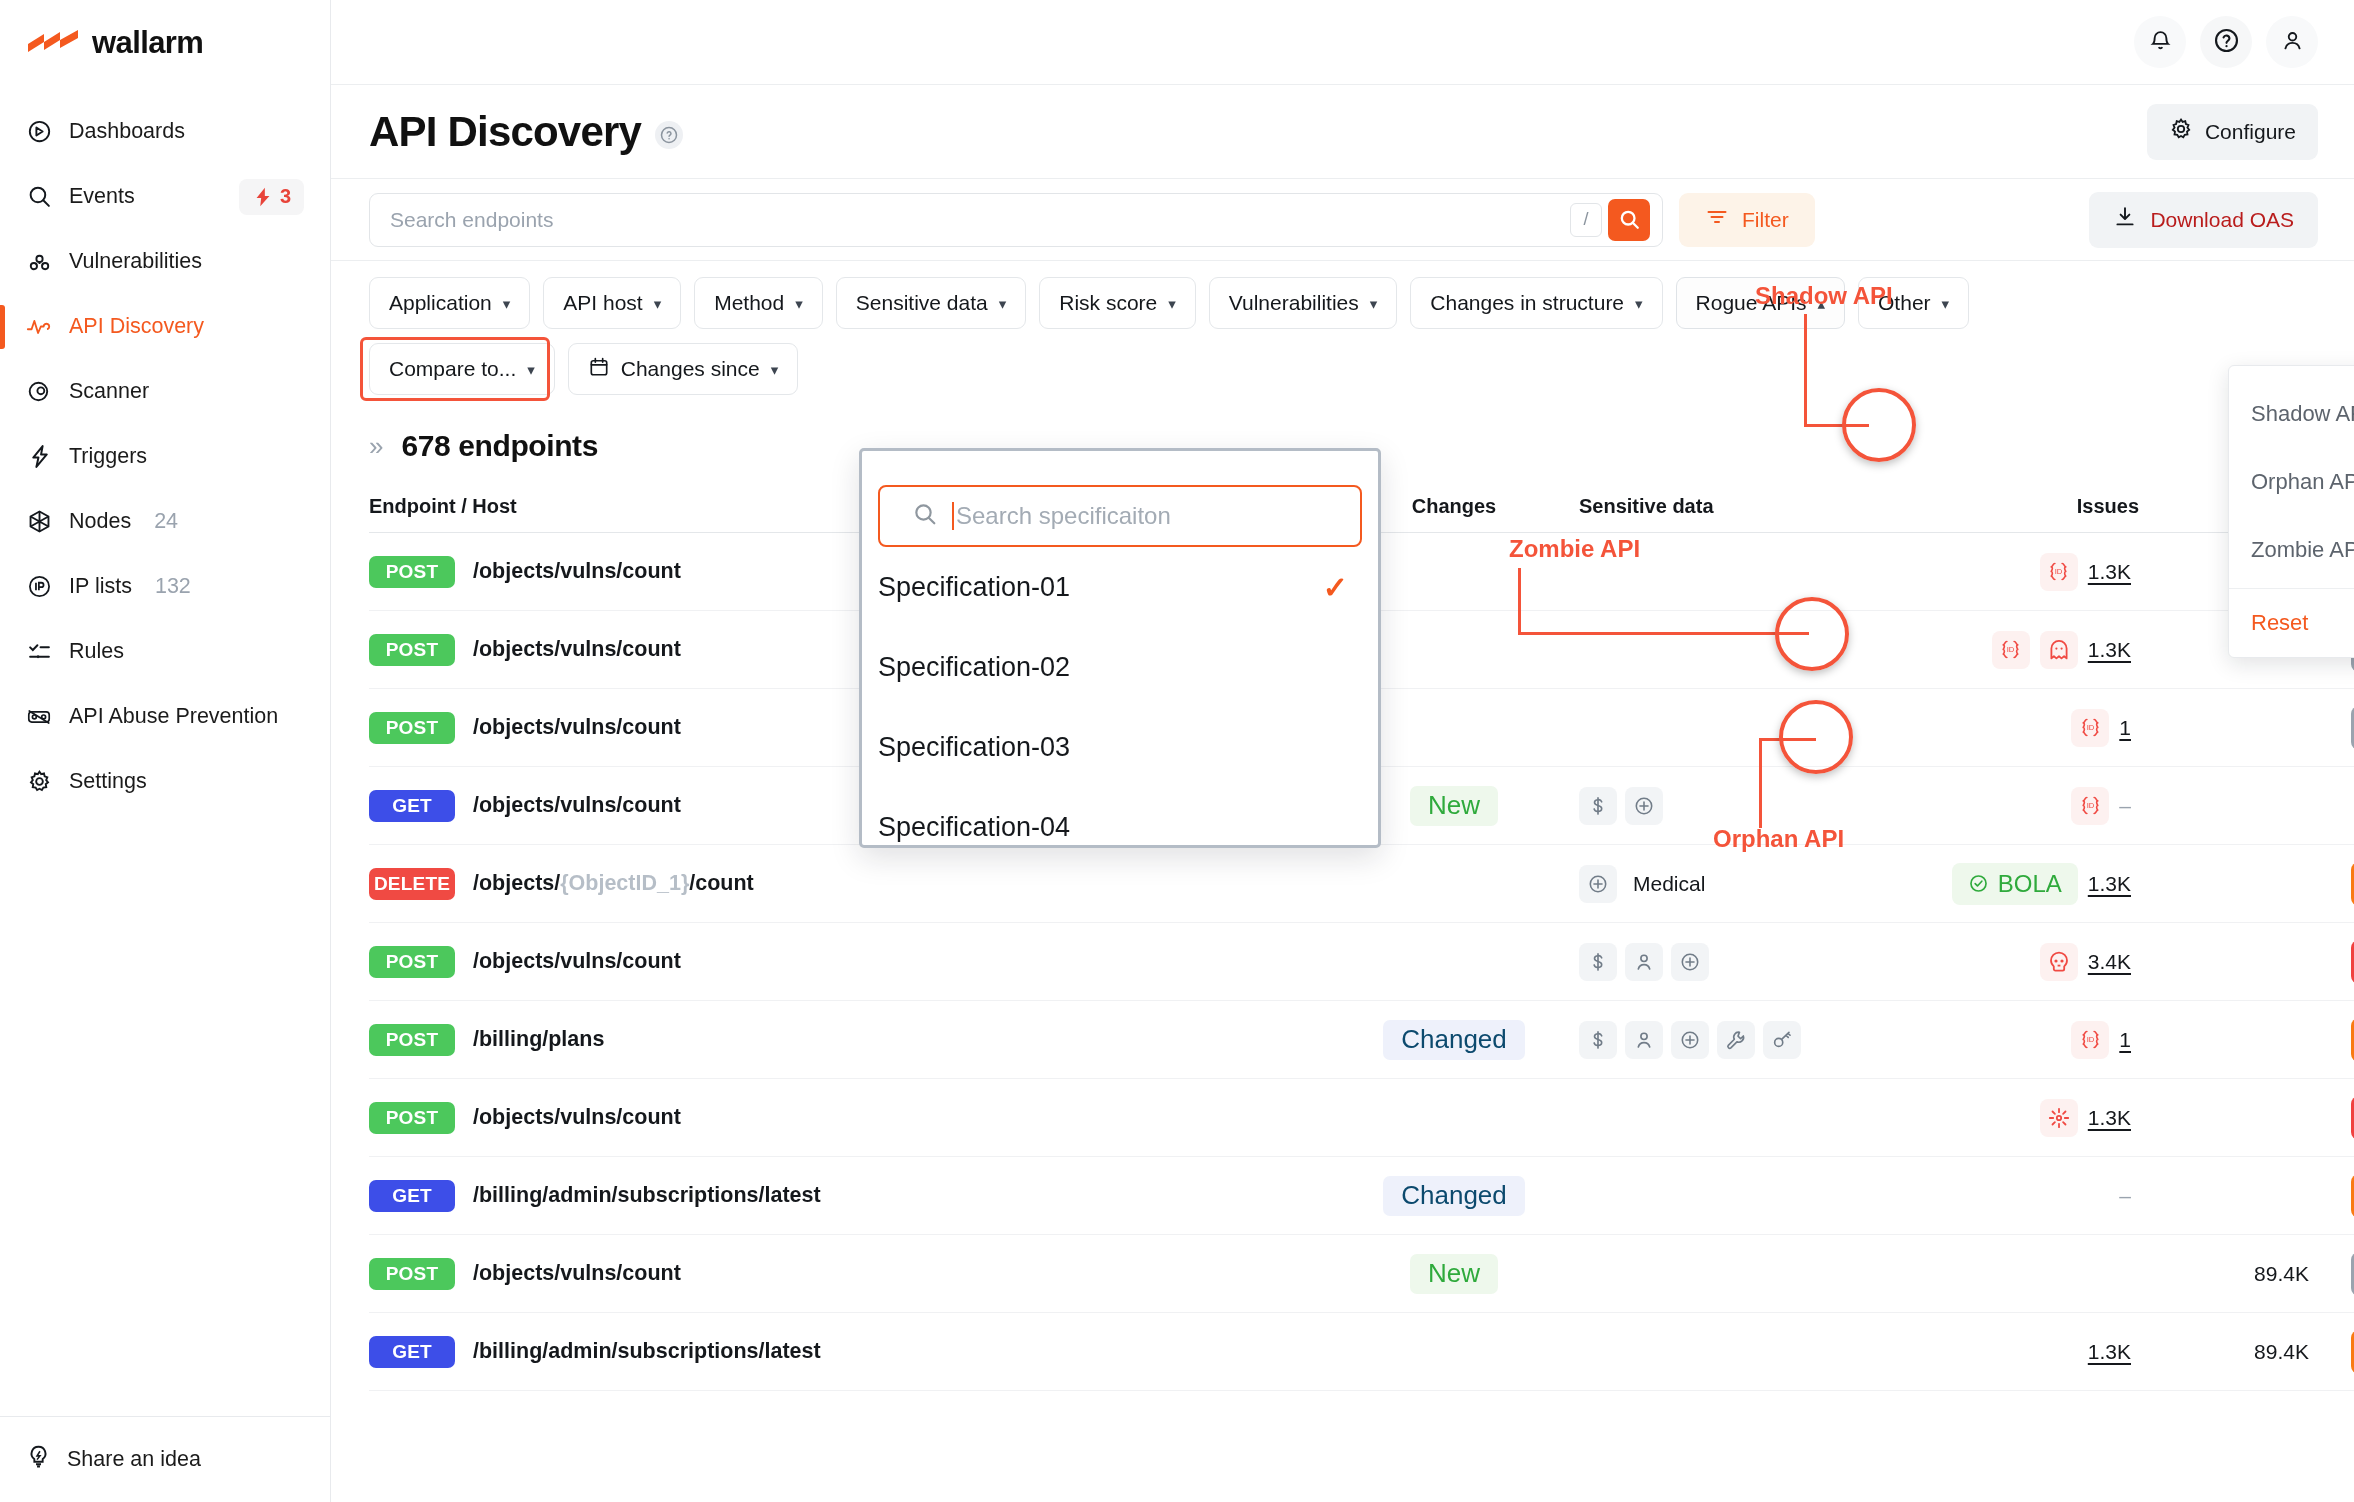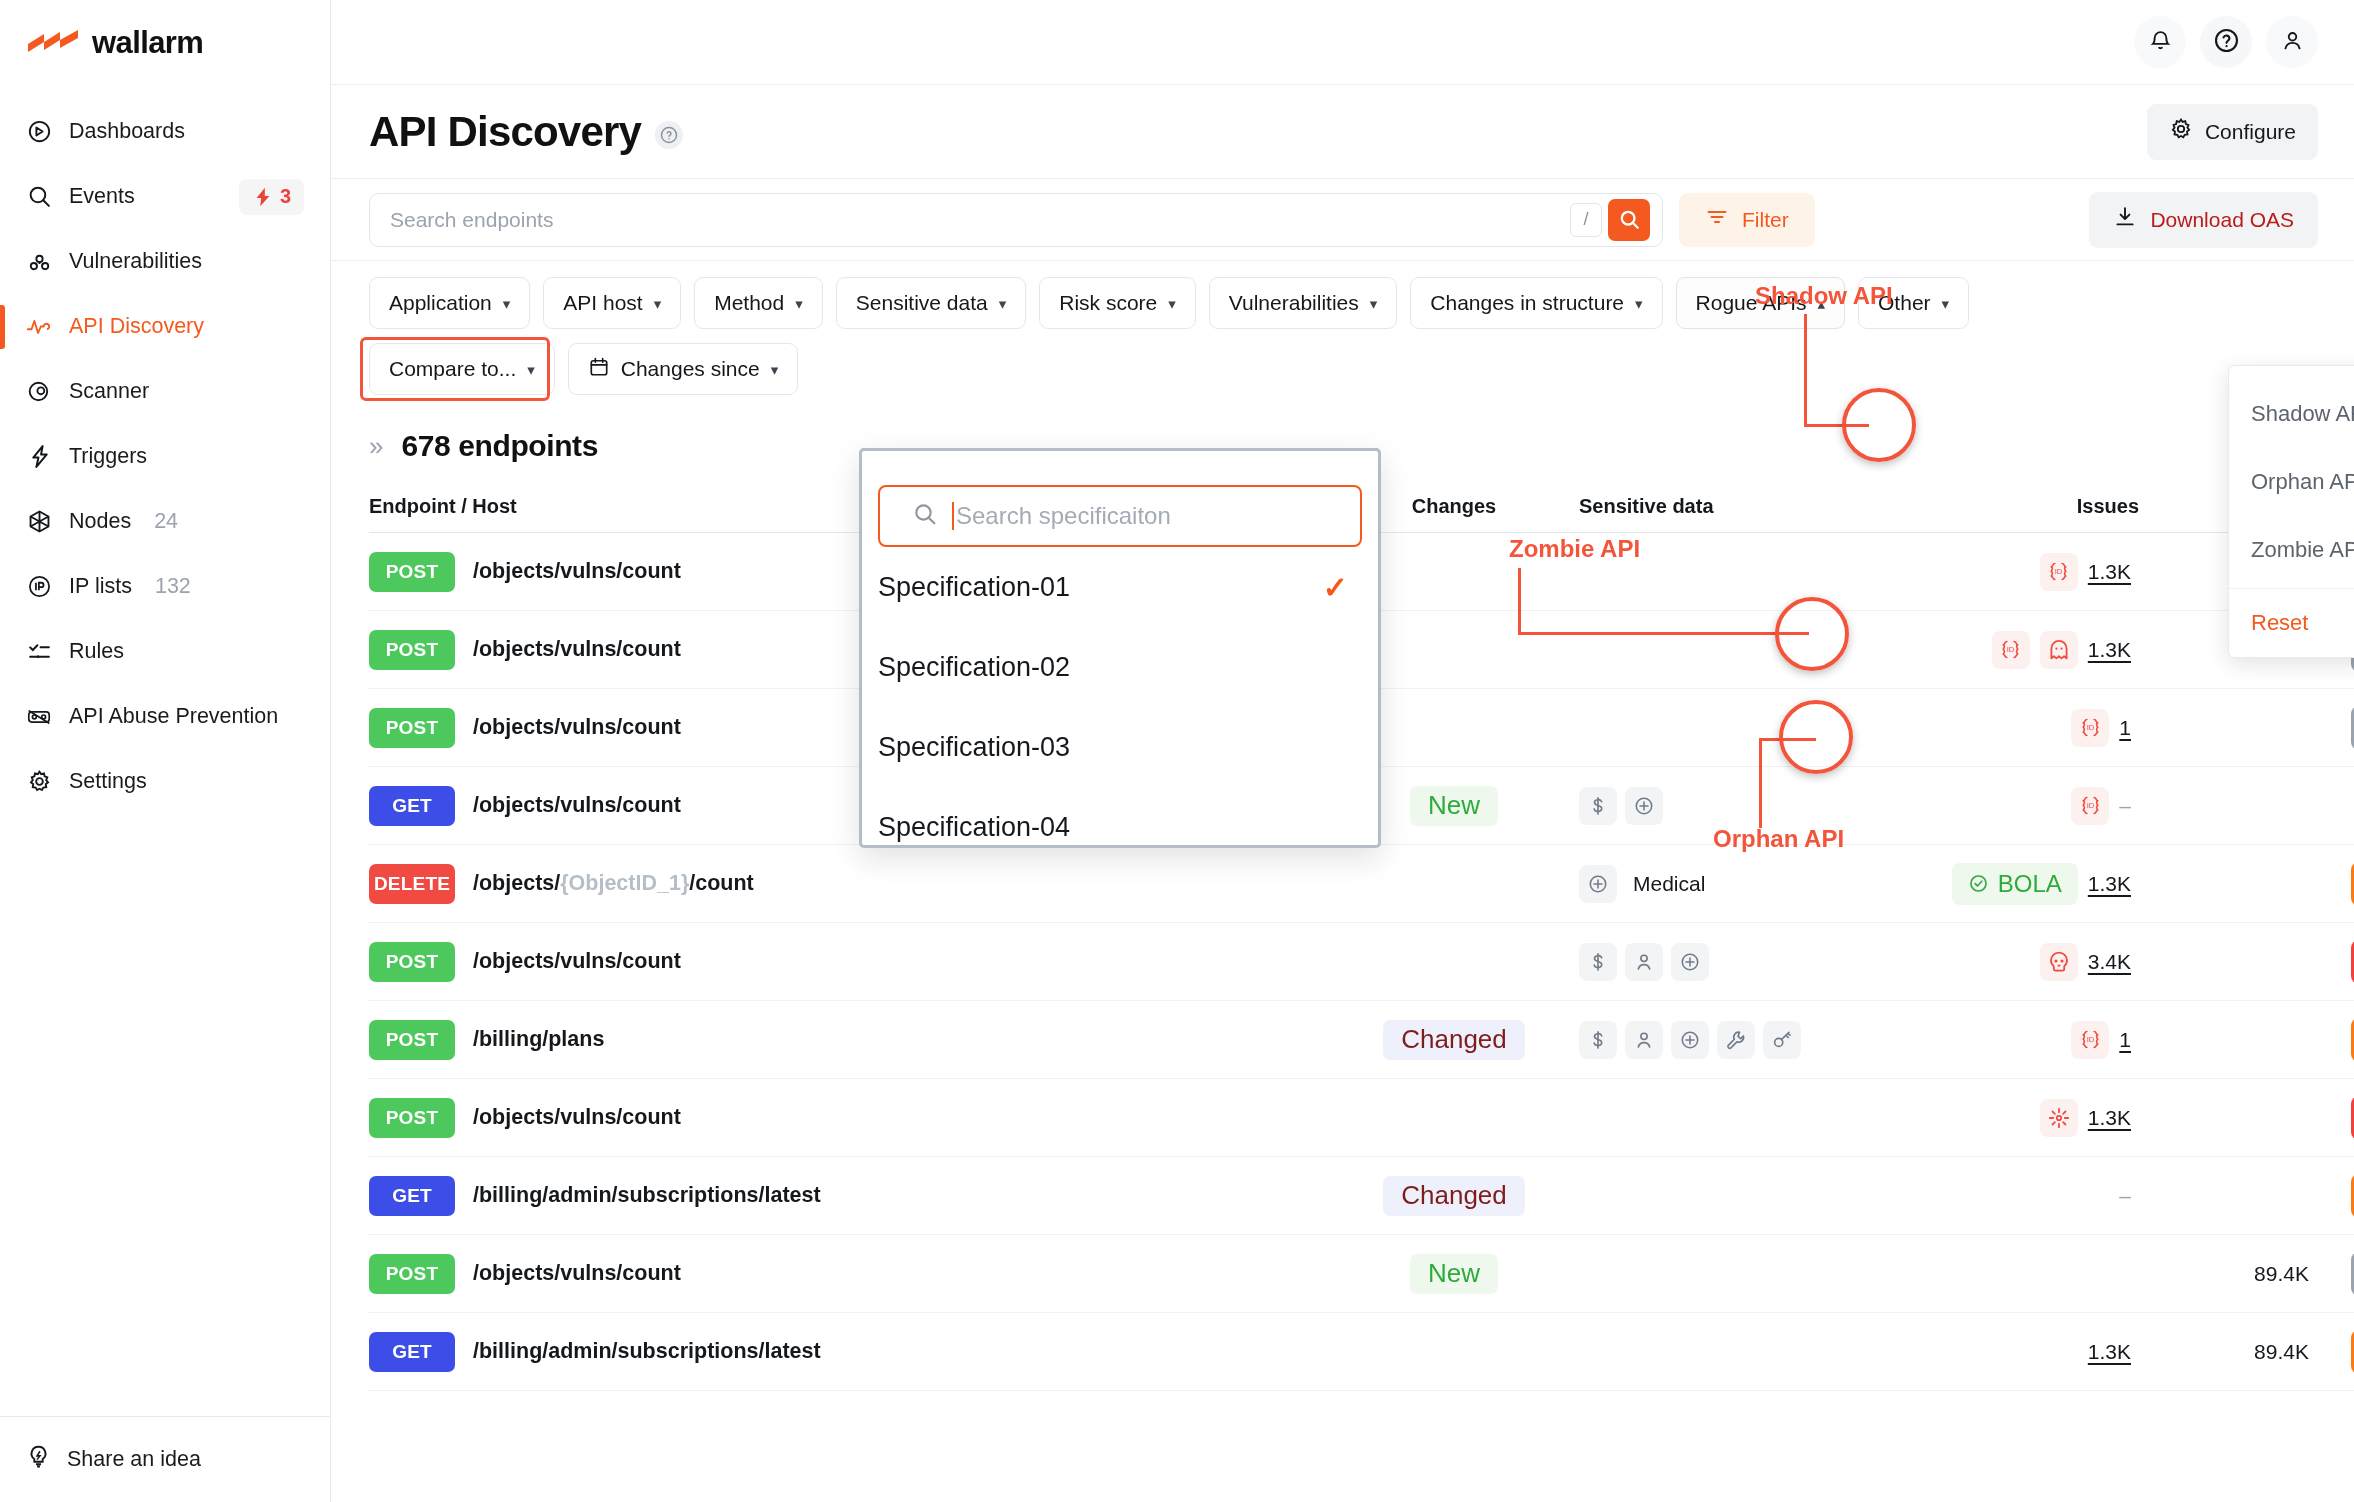--- a/index.html
+++ b/index.html
@@ -162,36 +162,36 @@
   .c-issues   { width: 250px; text-align: right !important; }
   .c-req      { width: 170px; text-align: right !important; }
   .c-risk     { width: 140px; text-align: center !important; }
 
   th.c-changes { text-align: center; }
   th.c-issues  { text-align: right; padding-right: 8px; }
   th.c-risk    { text-align: center; }
 
   .ep-cell { display: flex; align-items: center; gap: 18px; }
   .method {
-    width: 86px; height: 40px; border-radius: 7px; color: #fff;
+    width: 86px; height: 32px; border-radius: 7px; color: #fff;
     font-size: 19px; font-weight: 700; display: flex; align-items: center; justify-content: center;
     flex: 0 0 86px; letter-spacing: .2px;
   }
   .m-POST { background: #4cc85c; }
   .m-GET { background: #3d4ee8; }
   .m-DELETE { background: #f04a43; }
   .ep-path { font-size: 21.5px; font-weight: 700; color: #15181c; }
   .ep-path .param { color: #b6bec7; font-weight: 700; }
 
   .tag {
     display: inline-flex; align-items: center; justify-content:center;
     height: 40px; padding: 0 18px; border-radius: 7px; font-size: 26px;
   }
   .tag-new { background: #eef8ec; color: #2faa3c; }
-  .tag-changed { background: #eef1fb; color: #7f1d1d; }
+  .tag-changed { background: #eef1fb; color: #0c4a6e; }
 
   .sens-wrap { display: flex; align-items: center; gap: 8px; }
   .sq-icon {
     width: 38px; height: 38px; border-radius: 8px; background: #f2f4f6;
     display: flex; align-items: center; justify-content: center; flex: 0 0 38px;
   }
   .sens-label { font-size: 21px; color: #15181c; margin-left: 8px; }
 
   .issues-wrap { display: flex; align-items: center; justify-content: flex-end; gap: 10px; padding-right: 8px; }
   .sq-icon.danger { background: #fdf1f0; }

